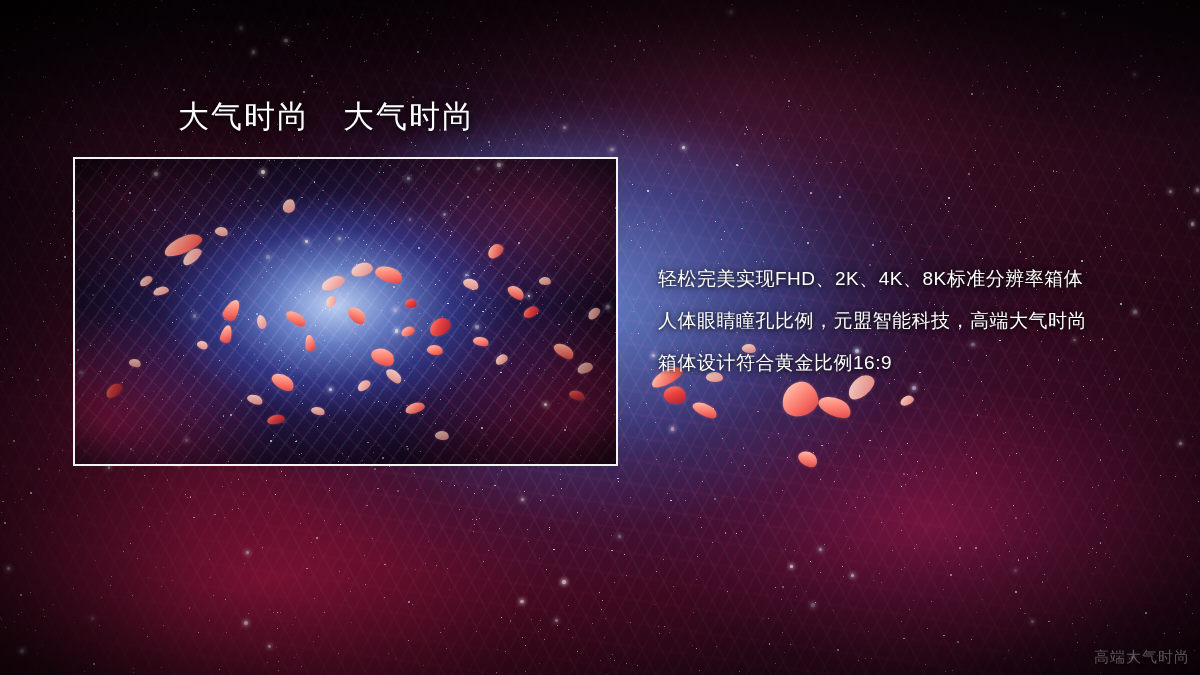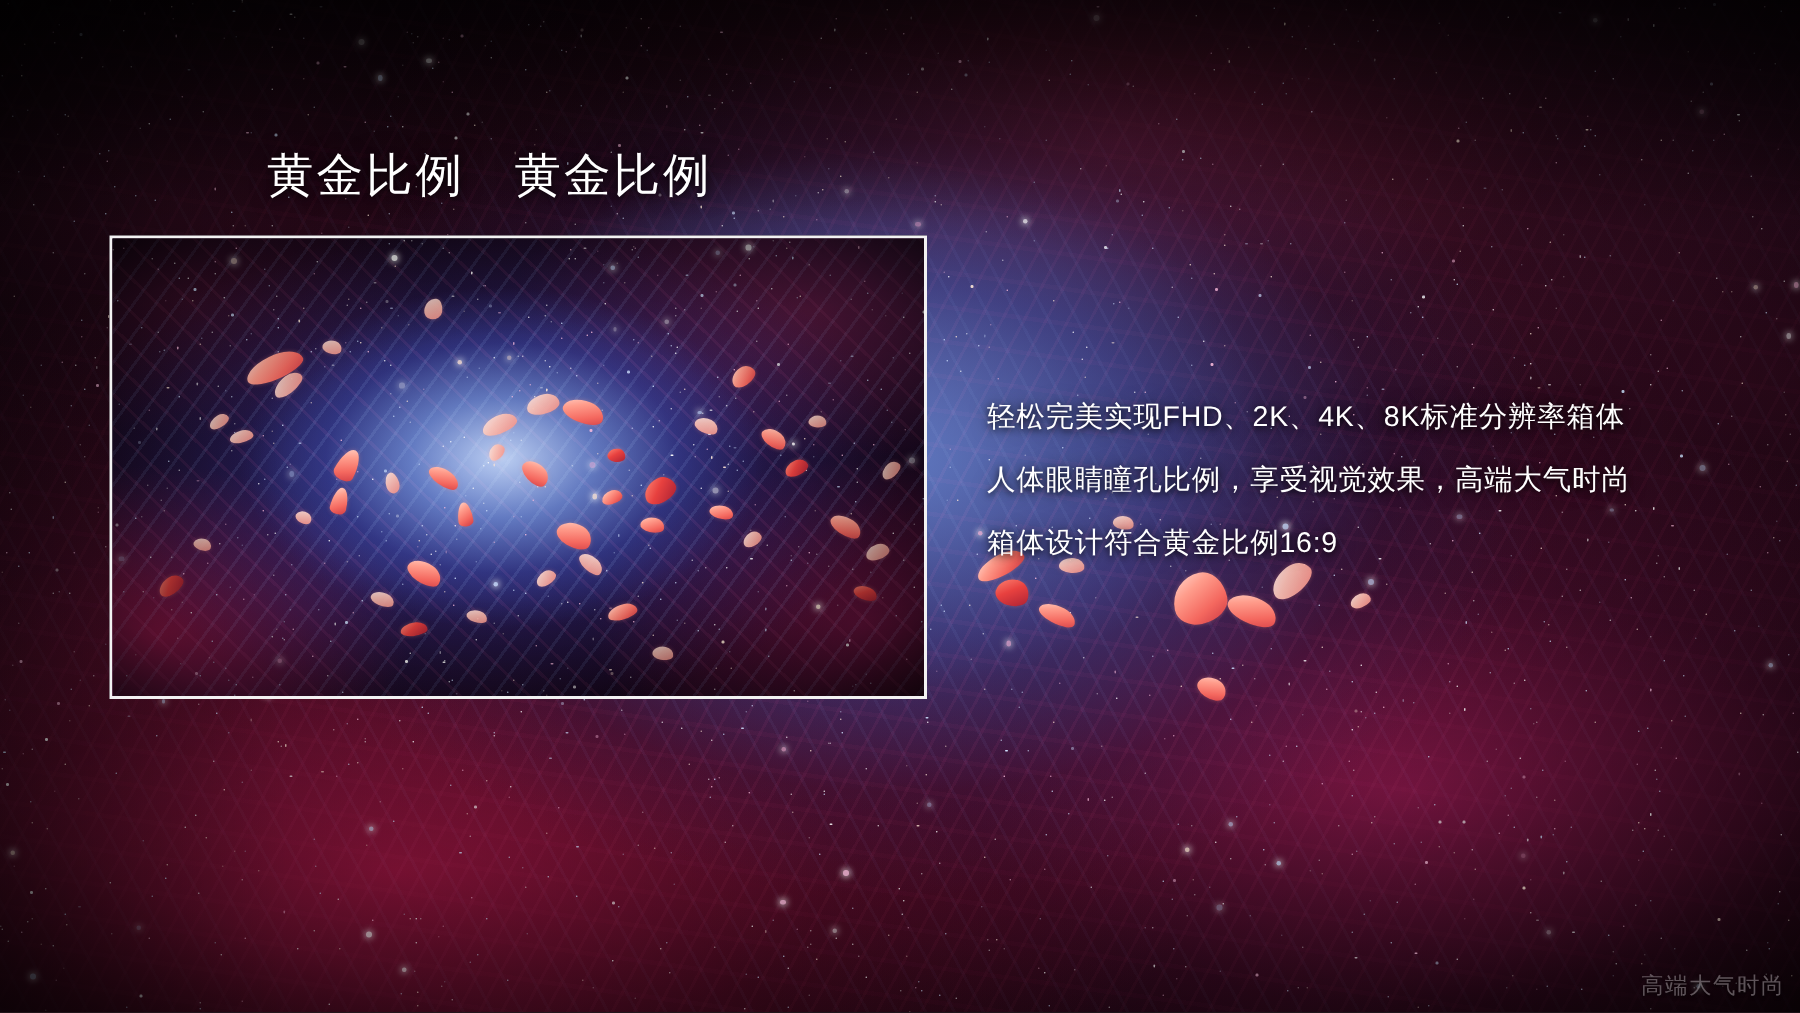--- a/index.html
+++ b/index.html
@@ -2262,22 +2262,22 @@
           <span class="petal pale" style="left: 512px; top: 150px; width: 14px; height: 9px; transform: rotate(-40deg);"></span>
           <span class="petal pale" style="left: 208px; top: 40px; width: 12px; height: 14px; transform: rotate(8deg);"></span>
           <span class="petal deep" style="left: 30px; top: 226px; width: 18px; height: 11px; transform: rotate(-34deg);"></span>
           <span class="petal pale" style="left: 54px; top: 200px; width: 12px; height: 8px; transform: rotate(20deg);"></span>
           <span class="petal pale" style="left: 360px; top: 272px; width: 14px; height: 9px; transform: rotate(10deg);"></span>
         </div>
       <div class="frame-vignette"></div>
     </div>
   </div>
 
-  <div id="slide-title">黄金比例　黄金比例</div>
+  <div id="slide-title">大气时尚　大气时尚</div>
 
   <div id="body-copy">
     <div class="copy-line">轻松完美实现FHD、2K、4K、8K标准分辨率箱体</div>
-    <div class="copy-line">人体眼睛瞳孔比例，享受视觉效果，高端大气时尚</div>
+    <div class="copy-line">人体眼睛瞳孔比例，元盟智能科技，高端大气时尚</div>
     <div class="copy-line">箱体设计符合黄金比例16:9</div>
   </div>
 
   <div id="watermark">高端大气时尚</div>
 </div>
 
 </body></html>

